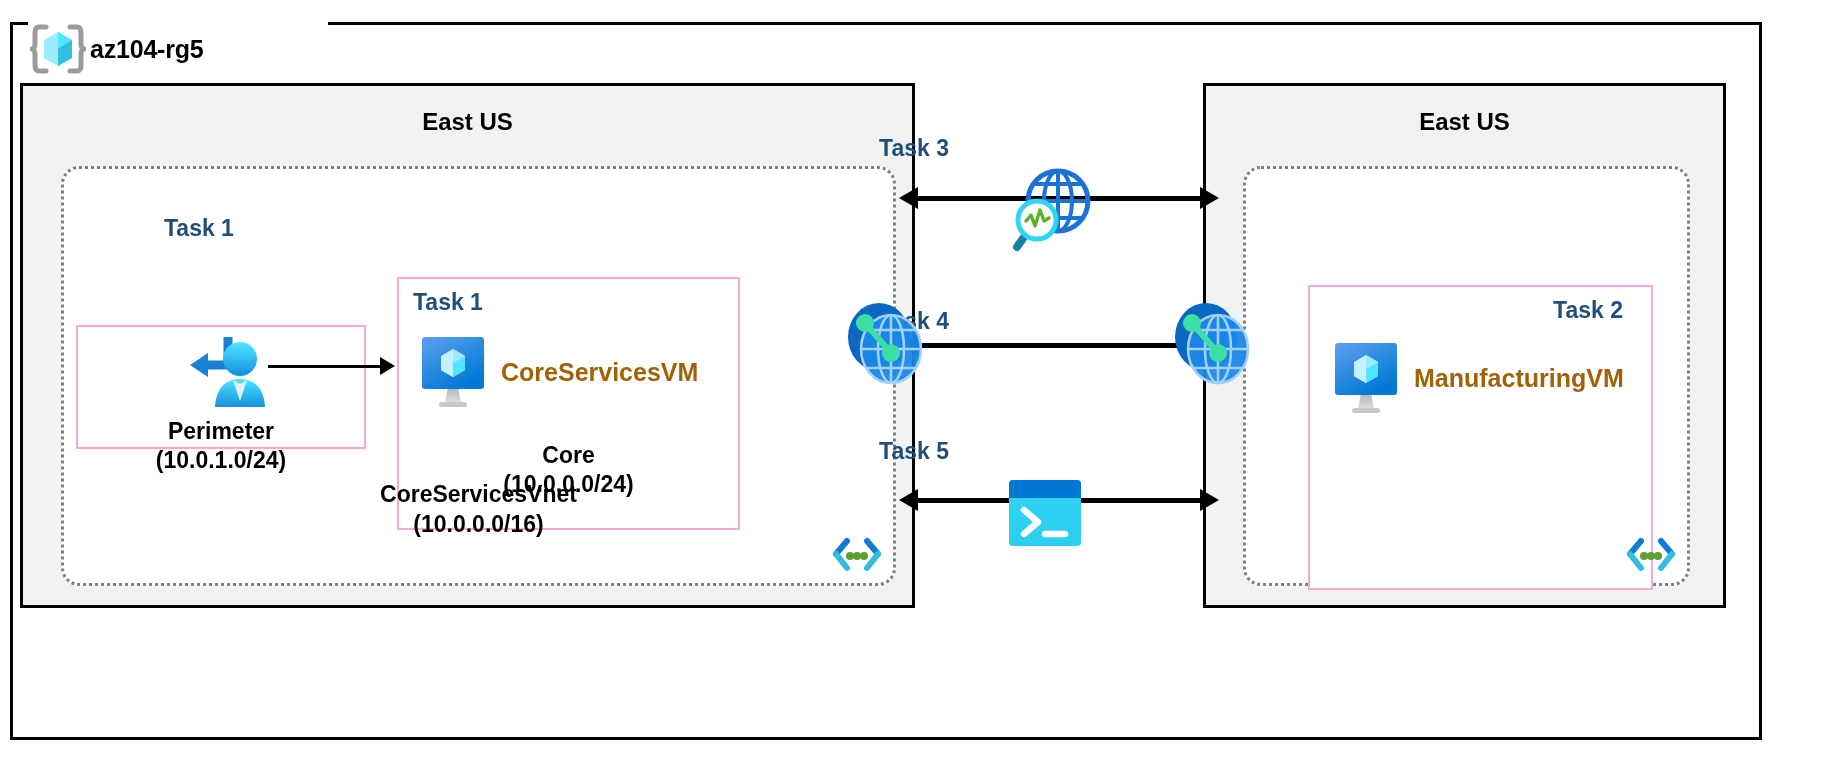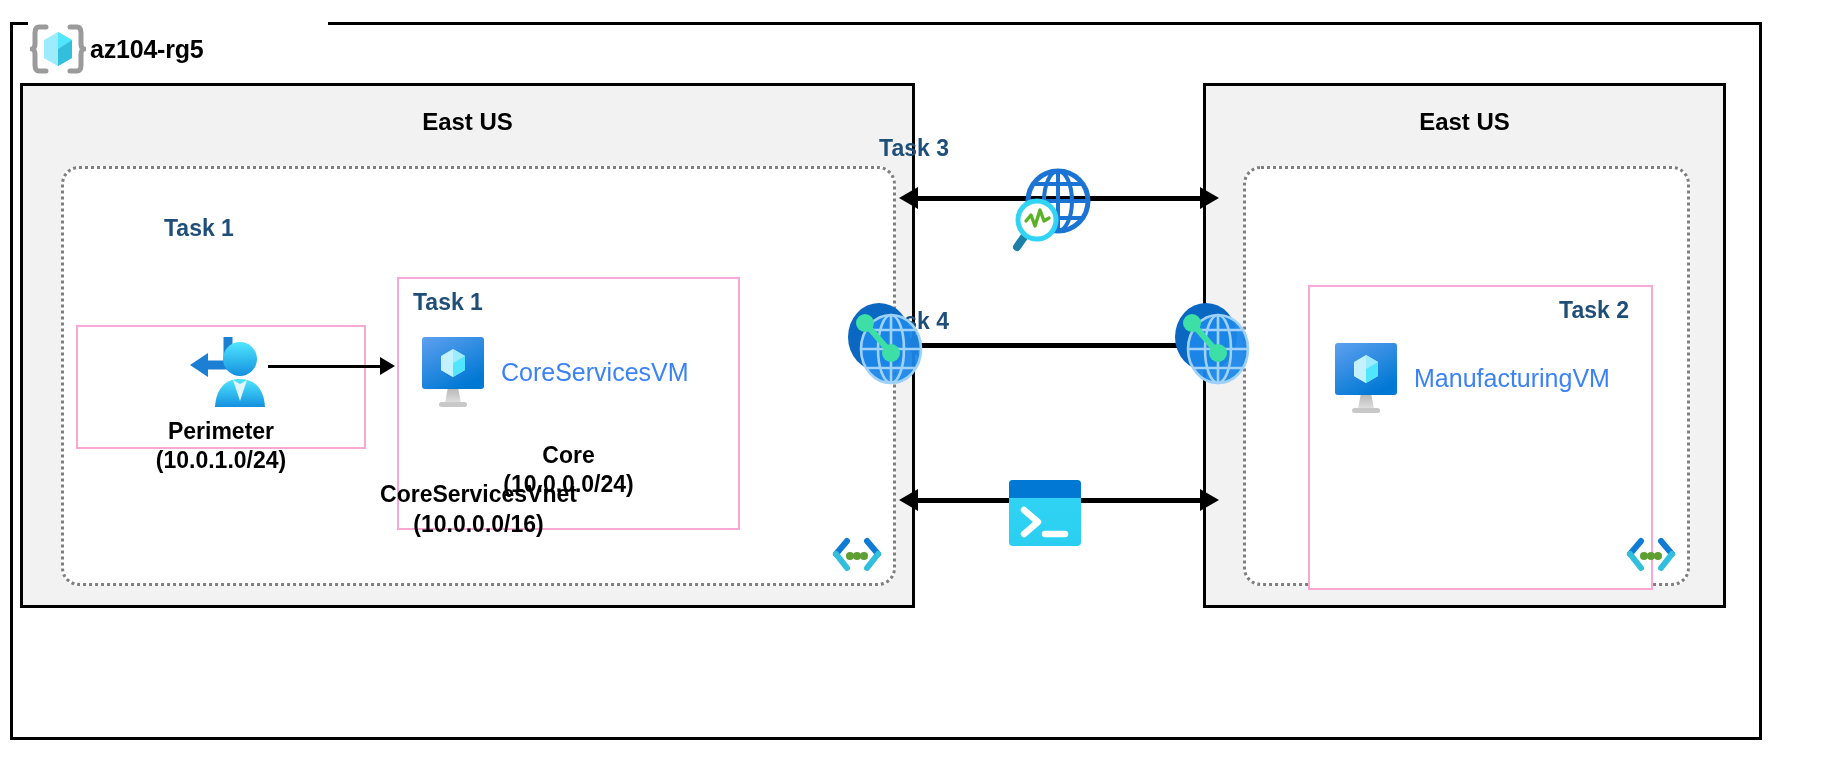--- a/index.html
+++ b/index.html
@@ -42,21 +42,21 @@
   .subnet-core{left:333px;top:108px;width:343px;height:253px;}
   .subnet-manu{left:62px;top:116px;width:345px;height:305px;}
 
   .task-tag{position:absolute;font-size:23px;font-weight:bold;color:#1f4e79;white-space:nowrap;}
 
   .subnet-cidr{position:absolute;left:0;right:0;text-align:center;font-size:23px;
                font-weight:bold;color:#000;line-height:1.28;}
 
   
   .vm-row{position:absolute;display:flex;align-items:center;gap:14px;}
-  .vm-name{font-size:25px;font-weight:normal;color:#3b82f6;white-space:nowrap;}
+  .vm-name{font-size:25px;font-weight:bold;color:#a16207;white-space:nowrap;}
 
   
   .ctask-label{position:absolute;font-size:23px;font-weight:bold;color:#1f4e79;
                text-align:center;white-space:nowrap;}
 
   .conn{position:absolute;height:5px;background:#000;}
   .arrowhead{position:absolute;width:0;height:0;border-top:11px solid transparent;
              border-bottom:11px solid transparent;}
   .arrow-left{border-right:19px solid #000;}
   .arrow-right{border-left:19px solid #000;}
@@ -192,21 +192,21 @@
       </div>
     </div>
   </div>
 
   <div class="region region-right">
     <div class="region-title">East US</div>
 
     <div class="vnet vnet-manu">
 
       <div class="subnet subnet-manu">
-        <div class="task-tag" style="right:22px;top:10px;">Task 2</div>
+        <div class="task-tag" style="right:28px;top:10px;">Task 2</div>
 
         <div class="vm-row" style="left:22px;top:54px;">
           <div style="width:68px;height:74px;">
             <svg width="68" height="74" viewBox="0 0 68 74">
               <defs>
                 <linearGradient id="vmGrad2" x1="0" y1="0" x2="0.6" y2="1">
                   <stop offset="0" stop-color="#5EA0EF"></stop>
                     <stop offset="1" stop-color="#0078D4"></stop>
                 </linearGradient>
                 <linearGradient id="vmStand2" x1="0" y1="0" x2="0" y2="1">
@@ -261,20 +261,21 @@
       <circle cx="32" cy="55" r="19" fill="#ffffff" stroke="#32D4F5" stroke-width="5"></circle>
       <polyline points="21,56 26,50 30,61 35,45 39,56 44,53" fill="none" stroke="#5BB226" stroke-width="3.4" stroke-linejoin="round" stroke-linecap="round"></polyline>
     </svg>
   </div>
 
   <div class="ctask-label" style="left:0;top:308px;width:1828px;">Task 4</div>
   <div class="conn" style="left:918px;top:343px;width:290px;"></div>
   <div class="arrowhead arrow-left" style="left:899px;top:334px;"></div>
   <div class="arrowhead arrow-right" style="left:1200px;top:334px;"></div>
 
+  <div class="ctask-label" style="left:0;top:438px;width:1828px;">Task 5</div>
   <div class="conn" style="left:918px;top:498px;width:290px;"></div>
   <div class="arrowhead arrow-left" style="left:899px;top:489px;"></div>
   <div class="arrowhead arrow-right" style="left:1200px;top:489px;"></div>
   <div class="icon-abs" style="left:1007px;top:478px;width:76px;height:70px;">
     <svg width="76" height="70" viewBox="0 0 76 70">
       <defs>
         <linearGradient id="shellBody" x1="0" y1="0" x2="0" y2="1">
           <stop offset="0" stop-color="#32D4F5"></stop>
             <stop offset="1" stop-color="#2ACFEF"></stop>
         </linearGradient>

